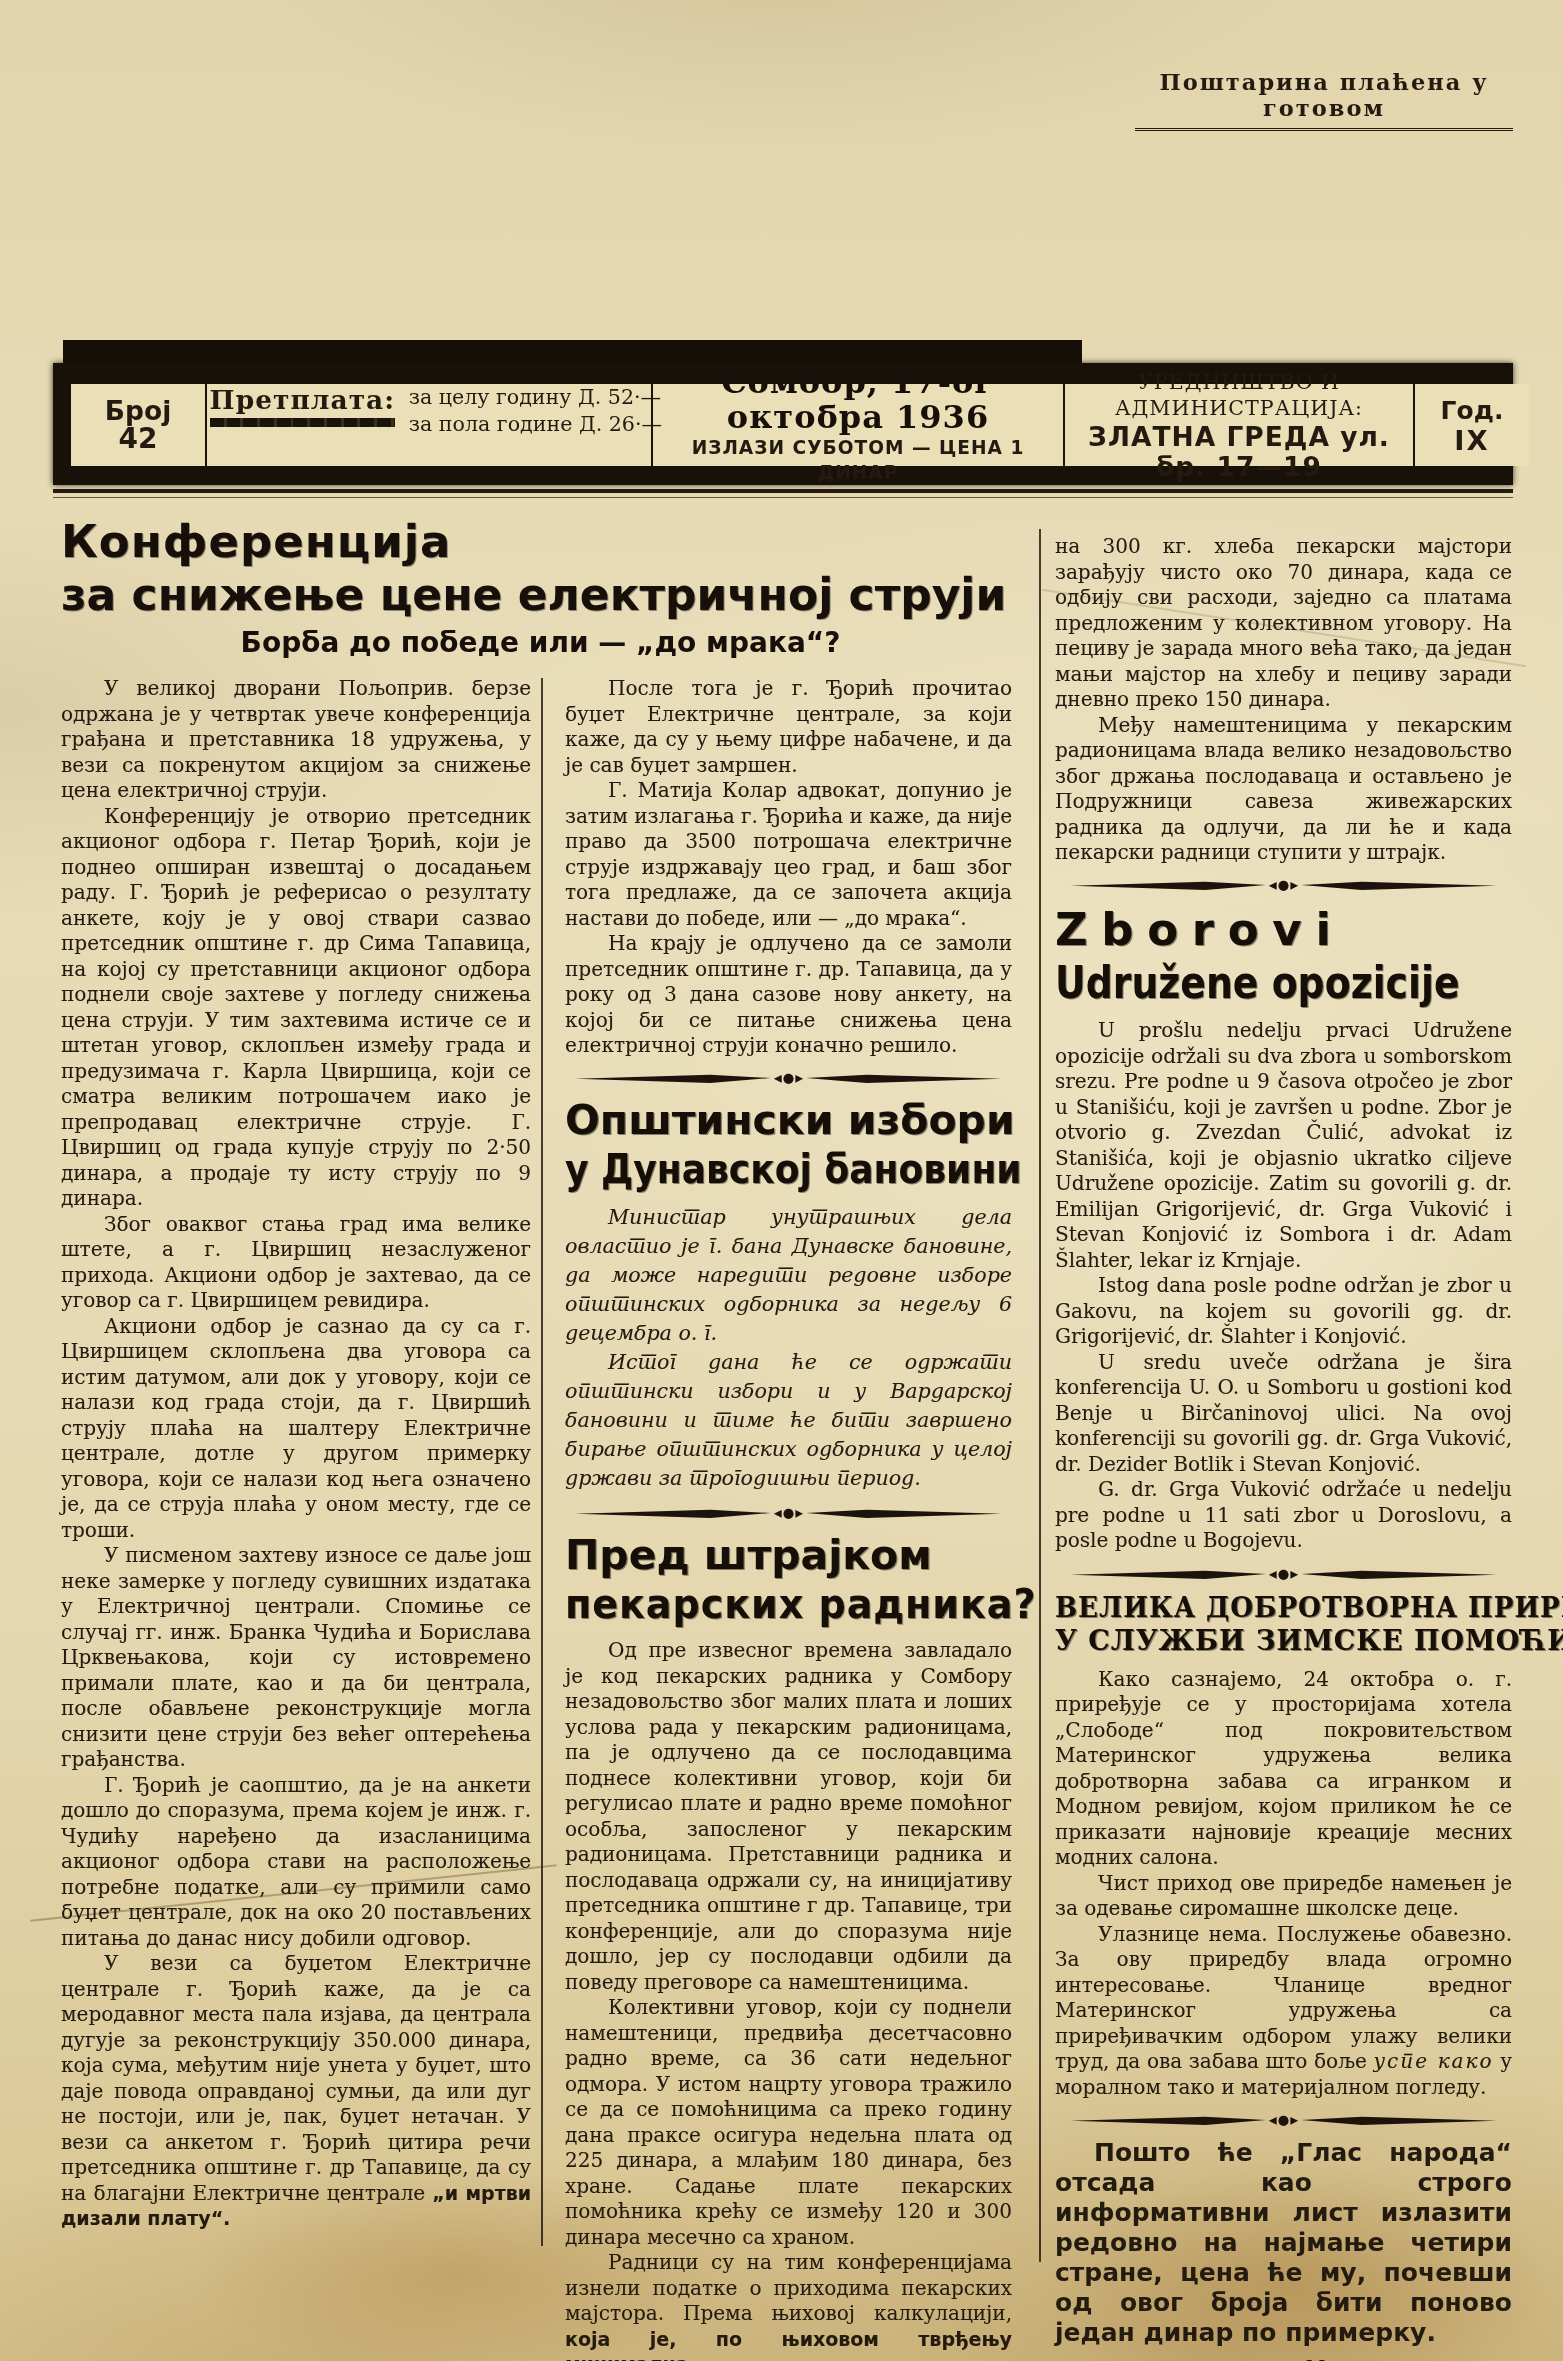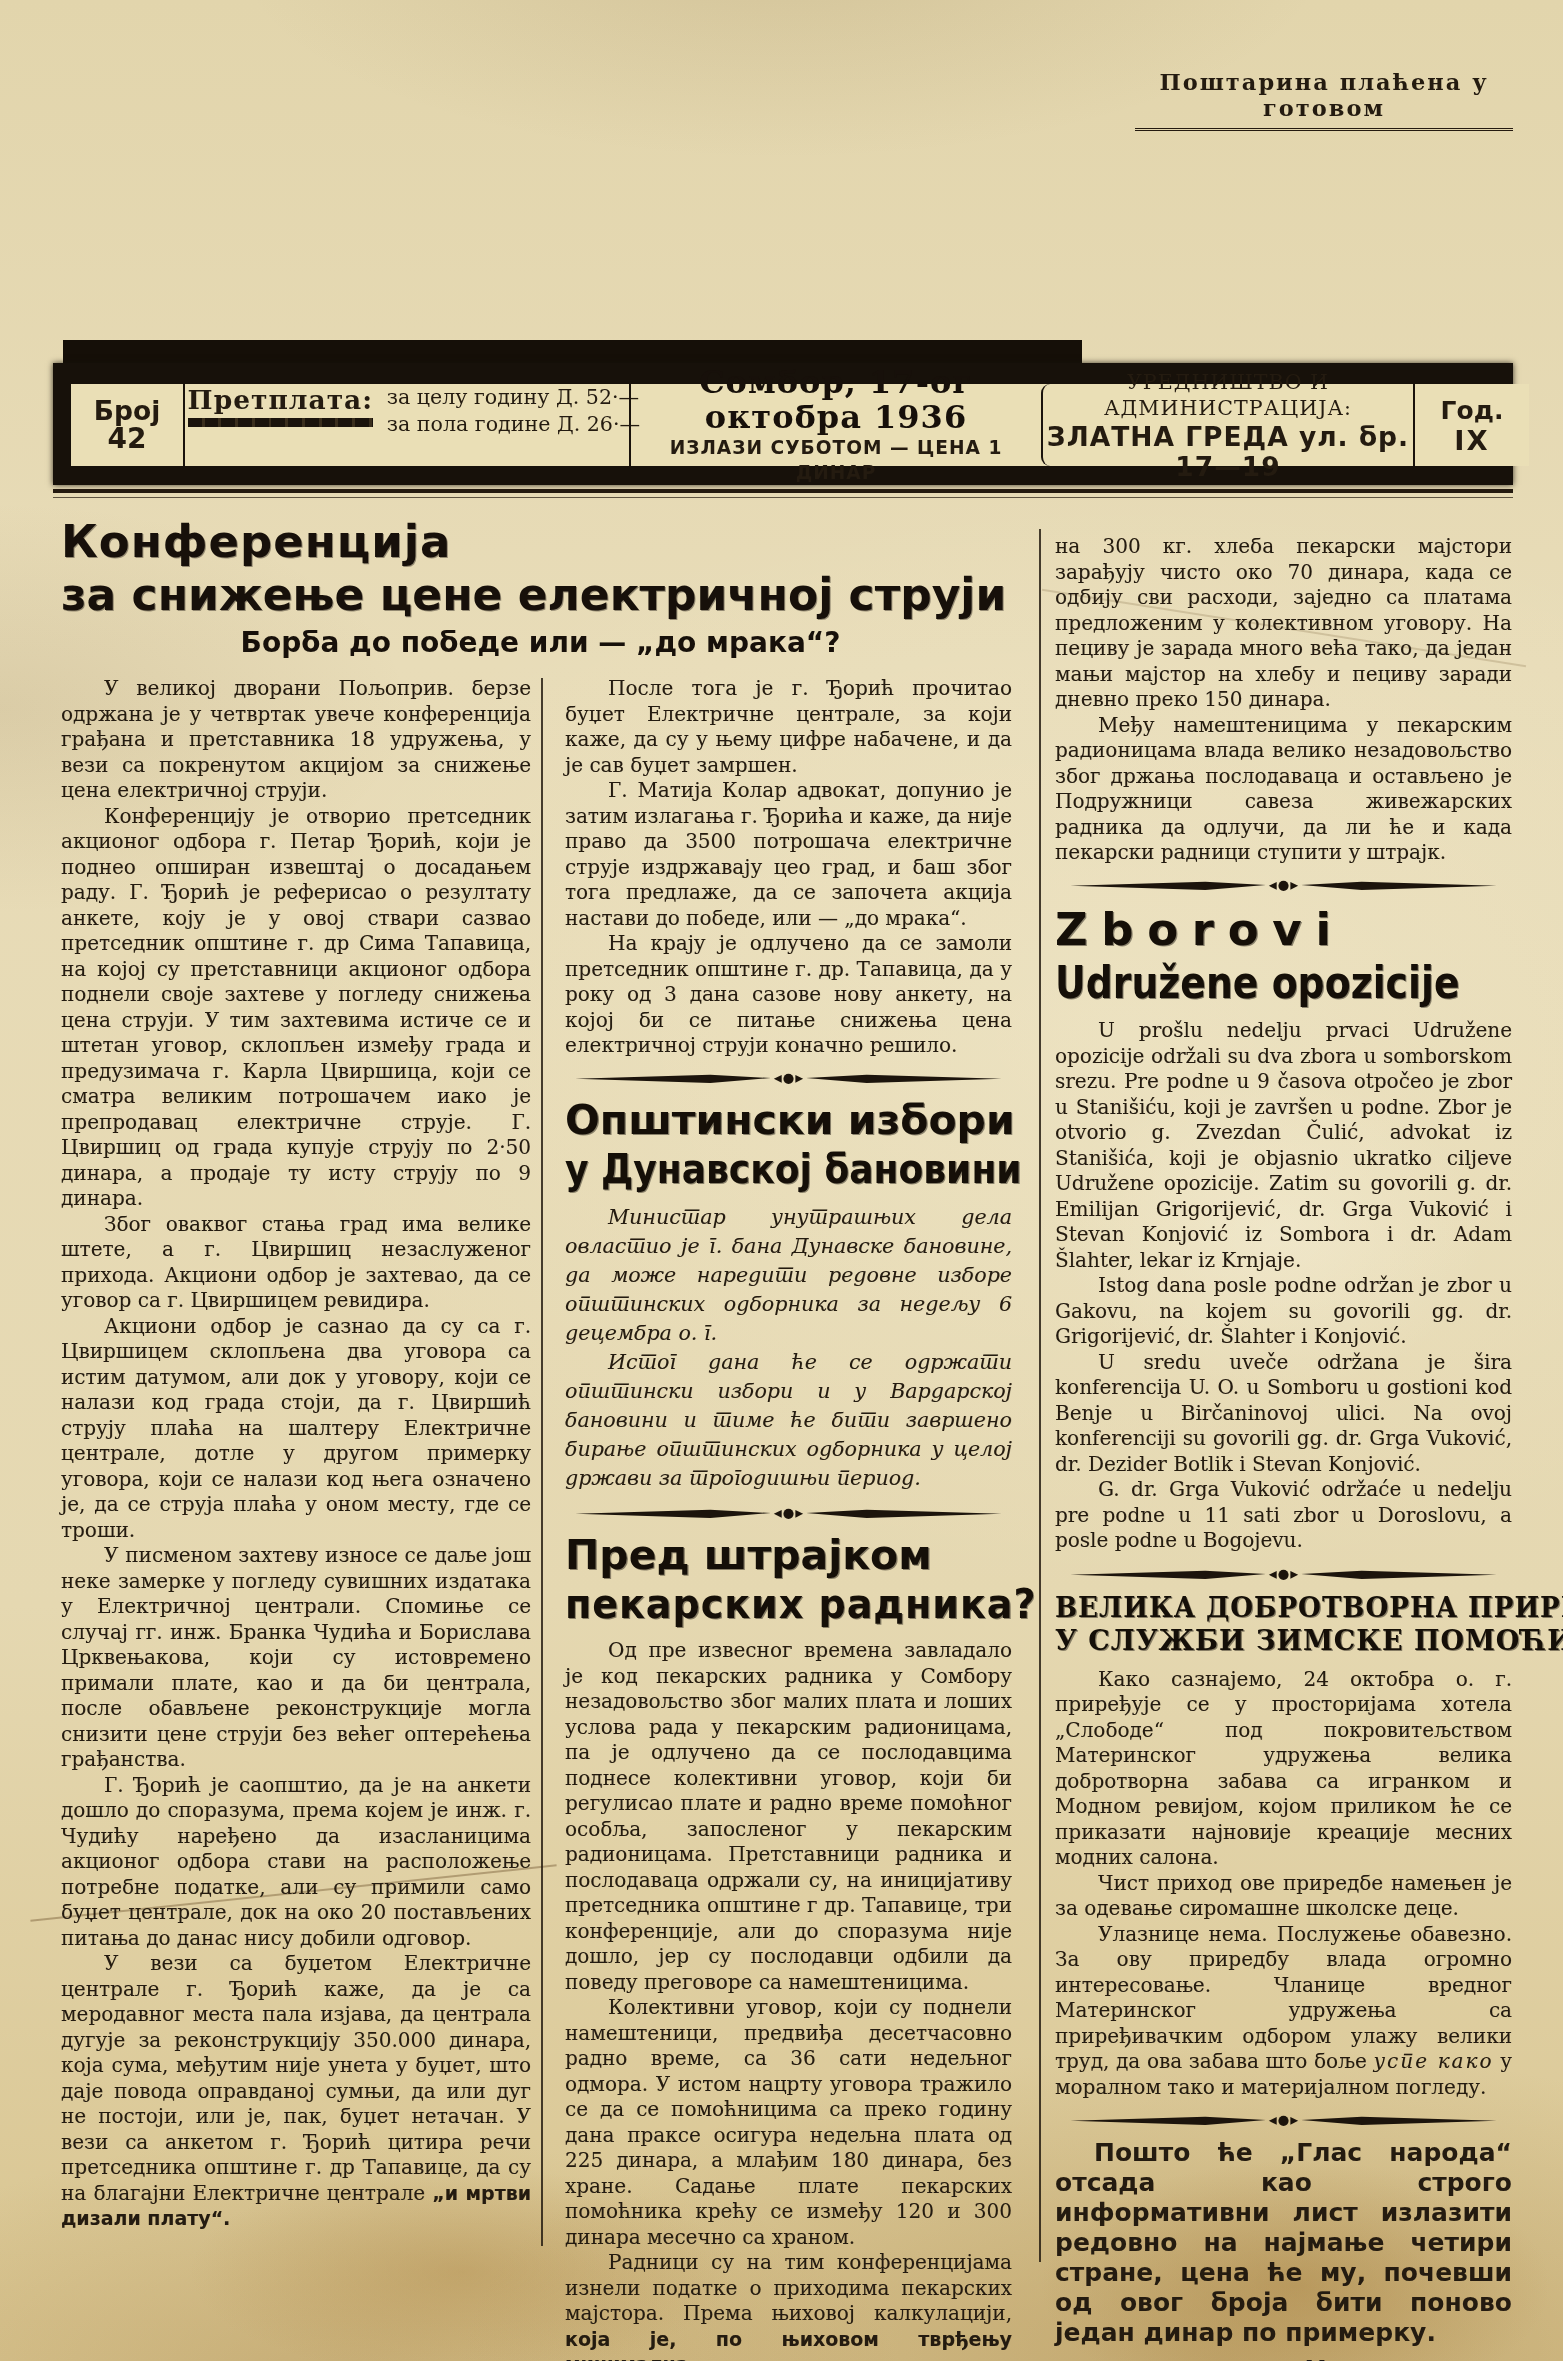--- a/index.html
+++ b/index.html
@@ -36,33 +36,33 @@
   .rule-h1{position:absolute;left:53px;top:489px;width:1460px;height:3.9px;background:#241a10;}
   .rule-h2{position:absolute;left:53px;top:497px;width:1460px;height:1px;background:rgba(36,26,16,.7);}
 
   
   .strip{
     position:absolute;left:71px;top:384px;width:1458px;height:82px;
     background:#ead faf;background:#eadfb6;display:flex;align-items:stretch;
   }
   .cell{display:flex;flex-direction:column;justify-content:center;box-sizing:border-box;}
   .cell+.cell{border-left:2.9px solid #1a130c;}
-  .c-issue{width:112px;text-align:center;justify-content:center;}
+  .c-issue{width:134px;text-align:center;justify-content:center;}
   .c-issue .lbl{font-family:"DejaVu Sans",sans-serif;font-weight:bold;font-size:26.5px;line-height:27.4px;}
   .c-issue .num{font-family:"DejaVu Sans",sans-serif;font-weight:bold;font-size:28px;line-height:29px;}
   .c-sub{width:446px;flex-direction:row;align-items:flex-start;gap:13.7px;padding-left:13.7px;}
   .sub-label{font-size:26.5px;font-weight:bold;letter-spacing:1px;}
   .sub-label-bar{height:8.8px;background:#1a130c;margin-top:2.9px;
      background:repeating-linear-gradient(90deg,#1a130c 0 13.7px,#3a2e1d 13.7px 16.7px);}
   .sub-lines{font-size:20.6px;line-height:26.5px;white-space:nowrap;}
   .c-date{width:412px;text-align:center;}
   .dateline{font-family:"DejaVu Serif",serif;font-weight:bold;font-size:32px;line-height:35px;
             letter-spacing:1px;color:#17100a;}
   .schedule{font-family:"DejaVu Sans",sans-serif;font-weight:bold;font-size:18.6px;line-height:25.5px;letter-spacing:1px;}
-  .c-office{flex:1;text-align:center;border-radius:9px;}
+  .c-office{flex:1;text-align:center;}
   .office-label{font-size:20.6px;line-height:26.5px;letter-spacing:1px;}
   .office-addr{font-family:"DejaVu Sans",sans-serif;font-weight:bold;font-size:26.5px;line-height:30px;letter-spacing:1px;}
   .c-year{width:116px;text-align:center;}
   .c-year .lbl{font-family:"DejaVu Sans",sans-serif;font-weight:bold;font-size:25px;line-height:30px;}
   .c-year .num{font-family:"DejaVu Sans",sans-serif;font-weight:bold;font-size:27.4px;line-height:29px;letter-spacing:2px;}
 
   
   .vrule{position:absolute;width:2px;background:rgba(32,23,13,.82);}
   .head-main{position:absolute;left:61px;top:516px;width:959px;color:#17100a;}
   .hm1{font-family:"DejaVu Sans",sans-serif;font-weight:bold;font-size:45px;line-height:51px;

